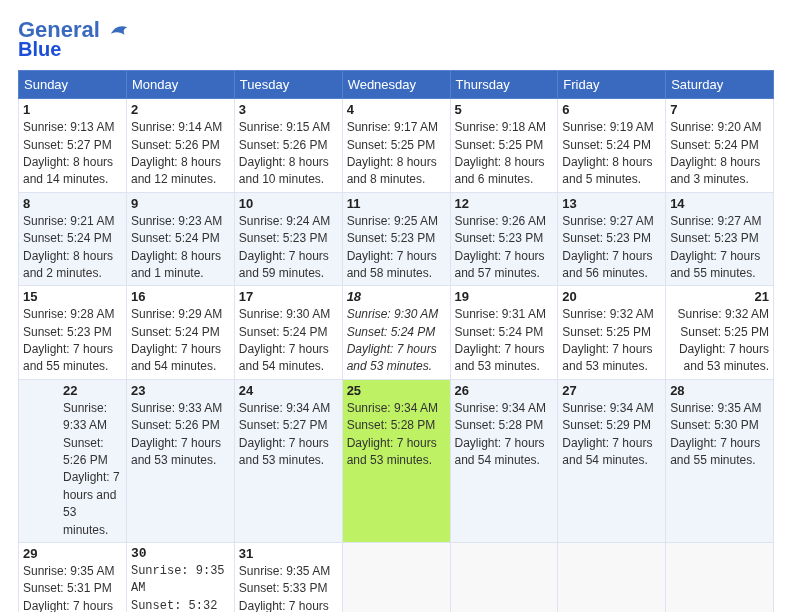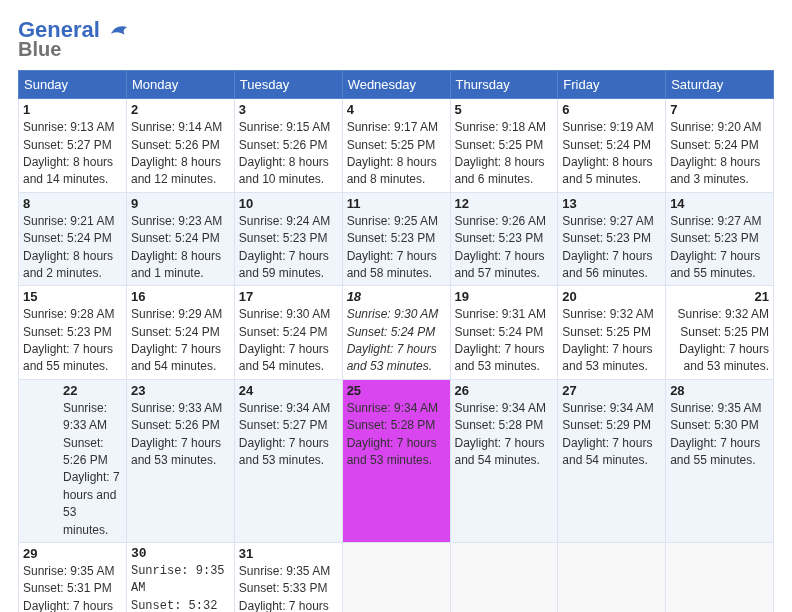--- a/index.html
+++ b/index.html
@@ -94,21 +94,21 @@
   <div class="header">
     <div class="logo">
       <div style="display:flex;align-items:center;gap:4px;">
         <span class="logo-text">
           <span style="color:#3a6abf;">General</span>
           <svg width="22" height="22" viewBox="0 0 40 30" style="vertical-align:middle;margin-left:2px;" fill="#3a6abf">
             <path d="M5,20 Q15,2 35,8 Q25,12 30,22 Q20,14 5,20Z"></path>
           </svg>
         </span>
       </div>
-      <span class="logo-text" style="color:#737373;font-size:20px;margin-top:-4px;">Blue</span>
+      <span class="logo-text" style="color:#1d4ed8;font-size:20px;margin-top:-4px;">Blue</span>
     </div>
     <div class="title-block">
       <div class="month-title"></div>
       <div class="location"></div>
     </div>
   </div>
 
   <table class="calendar">
     <thead>
       <tr>
@@ -314,21 +314,21 @@
           </div>
         </td>
           <td style="background: rgb(240, 244, 251);">
           <span class="day-number">24</span>
           <div class="day-info">
             Sunrise: 9:34 AM<br>
             Sunset: 5:27 PM<br>
             Daylight: 7 hours and 53 minutes.
           </div>
         </td>
-          <td style="background: #d946ef;">
+          <td style="background: #bef264;">
           <span class="day-number">25</span>
           <div class="day-info">
             Sunrise: 9:34 AM<br>
             Sunset: 5:28 PM<br>
             Daylight: 7 hours and 53 minutes.
           </div>
         </td>
           <td style="background: rgb(240, 244, 251);">
           <span class="day-number">26</span>
           <div class="day-info">

